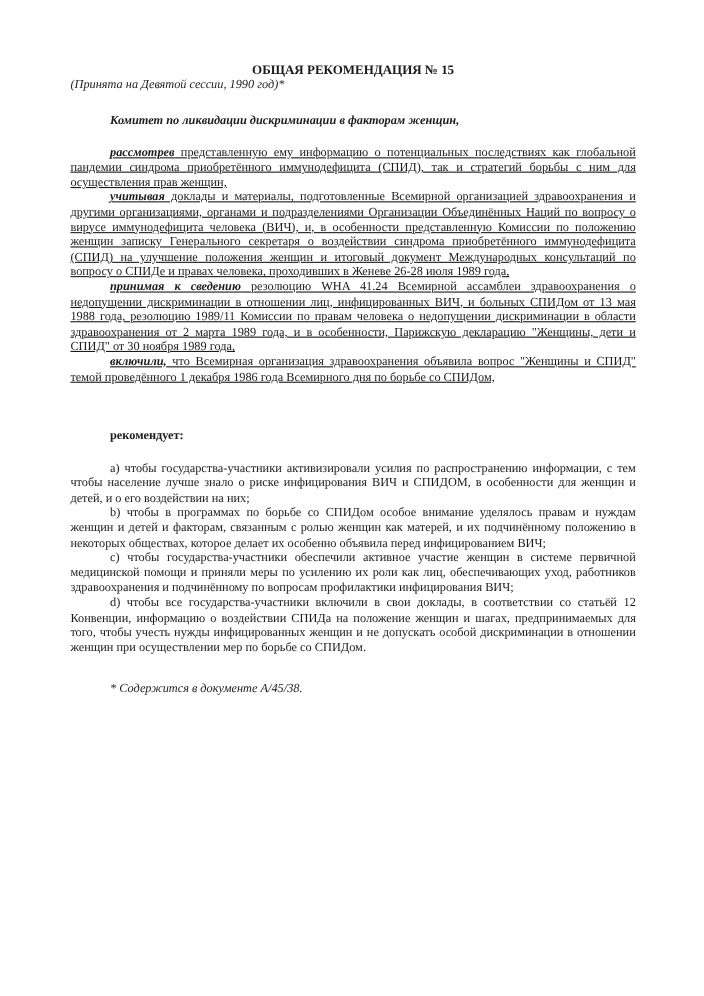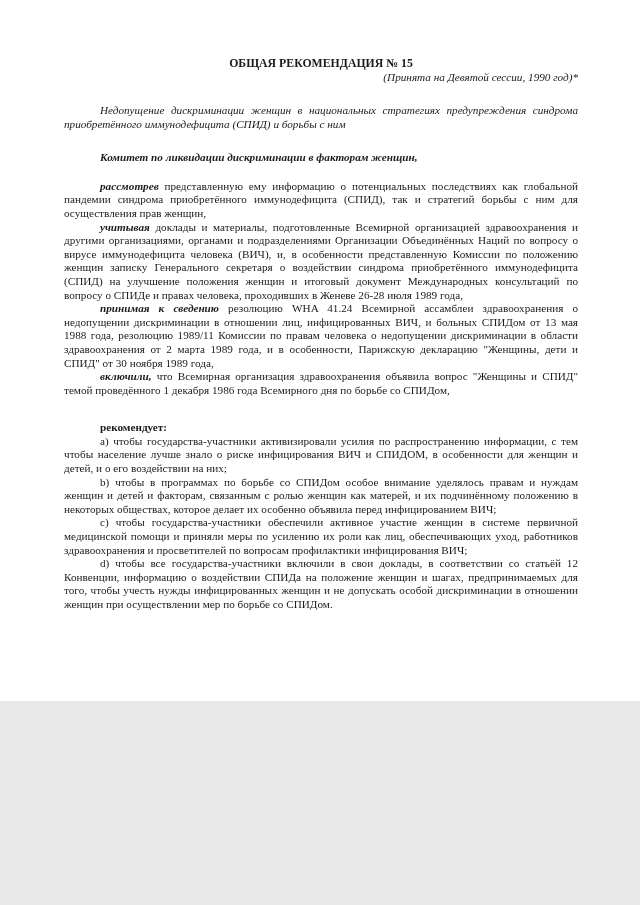--- a/index.html
+++ b/index.html
@@ -3,40 +3,40 @@
 <meta charset="utf-8">
 <style>
   html, body {
     margin: 0;
     padding: 0;
     background: #e8e8e8;
   }
   .page {
     position: relative;
     width: 640px;
-    height: 701px;
+    height: 905px;
     margin: 0 auto;
     background: #ffffff;
     color: #1b1b1b;
     font-family: "Liberation Serif", "DejaVu Serif", serif;
     font-size: 11.2px;
     line-height: 13.6px;
     box-sizing: border-box;
     padding: 56px 62px 0 64px;
     overflow: hidden;
   }
   .title {
     text-align: center;
     font-weight: bold;
     font-size: 11.8px;
     line-height: 14px;
     text-indent: 0;
   }
   .subtitle {
-    text-align: right;
+    text-align: left;
     font-style: italic;
     font-size: 11.2px;
     line-height: 14px;
     text-indent: 0;
   }
   p {
     margin: 0;
     text-align: justify;
     text-indent: 36px;
   }
@@ -44,58 +44,60 @@
     margin-top: 20px;
     font-style: italic;
   }
   .committee {
     margin-top: 20px;
     font-weight: bold;
     font-style: italic;
   }
   .preamble {
     margin-top: 15px;
+    text-decoration: underline;
   }
   .lead {
     font-weight: bold;
     font-style: italic;
   }
   .recommends {
-    margin-top: 24px;
+    margin-top: 40px;
     font-weight: bold;
   }
   .reclist {
+    margin-top: 16px;
   }
   .footnote {
     margin-top: 24px;
     font-style: italic;
   }
 </style>
 </head>
 <body>
 
 <div class="page">
 
   <div class="title">ОБЩАЯ РЕКОМЕНДАЦИЯ № 15</div>
   <div class="subtitle">(Принята на Девятой сессии, 1990 год)*</div>
 
-  <p class="summary">Недопущение дискриминации женщин в национальных стратегиях предупреждения синдрома приобретённого иммунодефицита (СПИД) и борьбы с ним</p>
 
   <p class="committee">Комитет по ликвидации дискриминации в факторам женщин,</p>
 
   <div class="preamble">
     <p><span class="lead">рассмотрев</span><span> представленную ему информацию о потенциальных последствиях как глобальной пандемии синдрома приобретённого иммунодефицита (СПИД), так и стратегий борьбы с ним для осуществления прав женщин,</span></p>
     <p><span class="lead">учитывая</span><span> доклады и материалы, подготовленные Всемирной организацией здравоохранения и другими организациями, органами и подразделениями Организации Объединённых Наций по вопросу о вирусе иммунодефицита человека (ВИЧ), и, в особенности представленную Комиссии по положению женщин записку Генерального секретаря о воздействии синдрома приобретённого иммунодефицита (СПИД) на улучшение положения женщин и итоговый документ Международных консультаций по вопросу о СПИДе и правах человека, проходивших в Женеве 26-28 июля 1989 года,</span></p>
     <p><span class="lead">принимая к сведению</span><span> резолюцию WHA 41.24 Всемирной ассамблеи здравоохранения о недопущении дискриминации в отношении лиц, инфицированных ВИЧ, и больных СПИДом от 13 мая 1988 года, резолюцию 1989/11 Комиссии по правам человека о недопущении дискриминации в области здравоохранения от 2 марта 1989 года, и в особенности, Парижскую декларацию "Женщины, дети и СПИД" от 30 ноября 1989 года,</span></p>
     <p><span class="lead">включили,</span><span> что Всемирная организация здравоохранения объявила вопрос "Женщины и СПИД" темой проведённого 1 декабря 1986 года Всемирного дня по борьбе со СПИДом,</span></p>
   </div>
 
   <p class="recommends">рекомендует:</p>
 
   <div class="reclist">
     <p><span>a)</span> <span>чтобы государства-участники активизировали усилия по распространению информации, с тем чтобы население лучше знало о риске инфицирования ВИЧ и СПИДОМ, в особенности для женщин и детей, и о его воздействии на них;</span></p>
     <p><span>b)</span> <span>чтобы в программах по борьбе со СПИДом особое внимание уделялось правам и нуждам женщин и детей и факторам, связанным с ролью женщин как матерей, и их подчинённому положению в некоторых обществах, которое делает их особенно объявила перед инфицированием ВИЧ;</span></p>
-    <p><span>c)</span> <span>чтобы государства-участники обеспечили активное участие женщин в системе первичной медицинской помощи и приняли меры по усилению их роли как лиц, обеспечивающих уход, работников здравоохранения и просветителей по вопросам профилактики инфицирования ВИЧ;</span></p>
+    <p><span>c)</span> <span>чтобы государства-участники обеспечили активное участие женщин в системе первичной медицинской помощи и приняли меры по усилению их роли как лиц, обеспечивающих уход, работников здравоохранения и подчинённому по вопросам профилактики инфицирования ВИЧ;</span></p>
     <p><span>d)</span> <span>чтобы все государства-участники включили в свои доклады, в соответствии со статьёй 12 Конвенции, информацию о воздействии СПИДа на положение женщин и шагах, предпринимаемых для того, чтобы учесть нужды инфицированных женщин и не допускать особой дискриминации в отношении женщин при осуществлении мер по борьбе со СПИДом.</span></p>
   </div>
 
+  <p class="footnote">* Содержится в документе А/45/38.</p>
 
 </div>
 
 </body></html>

